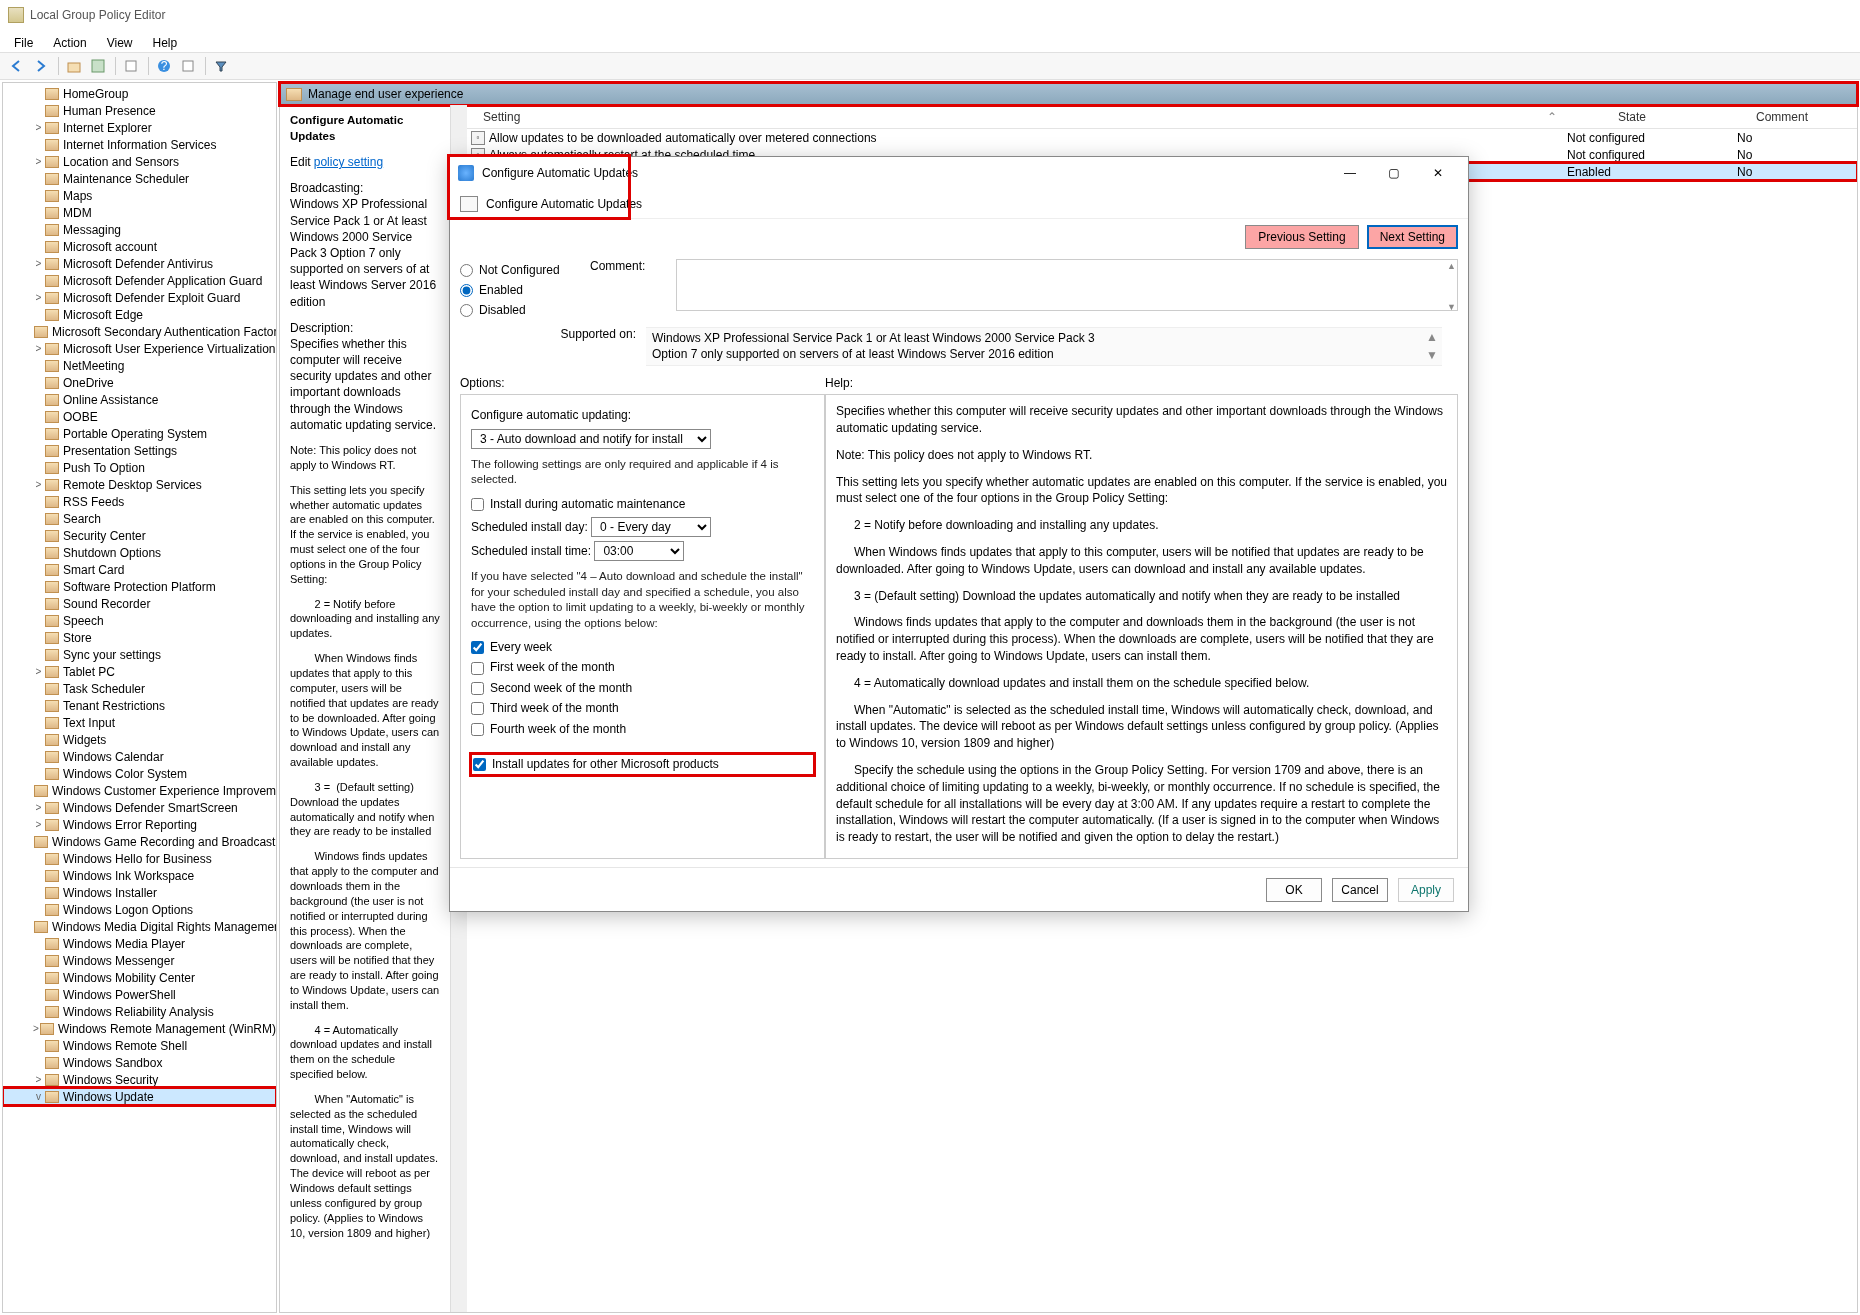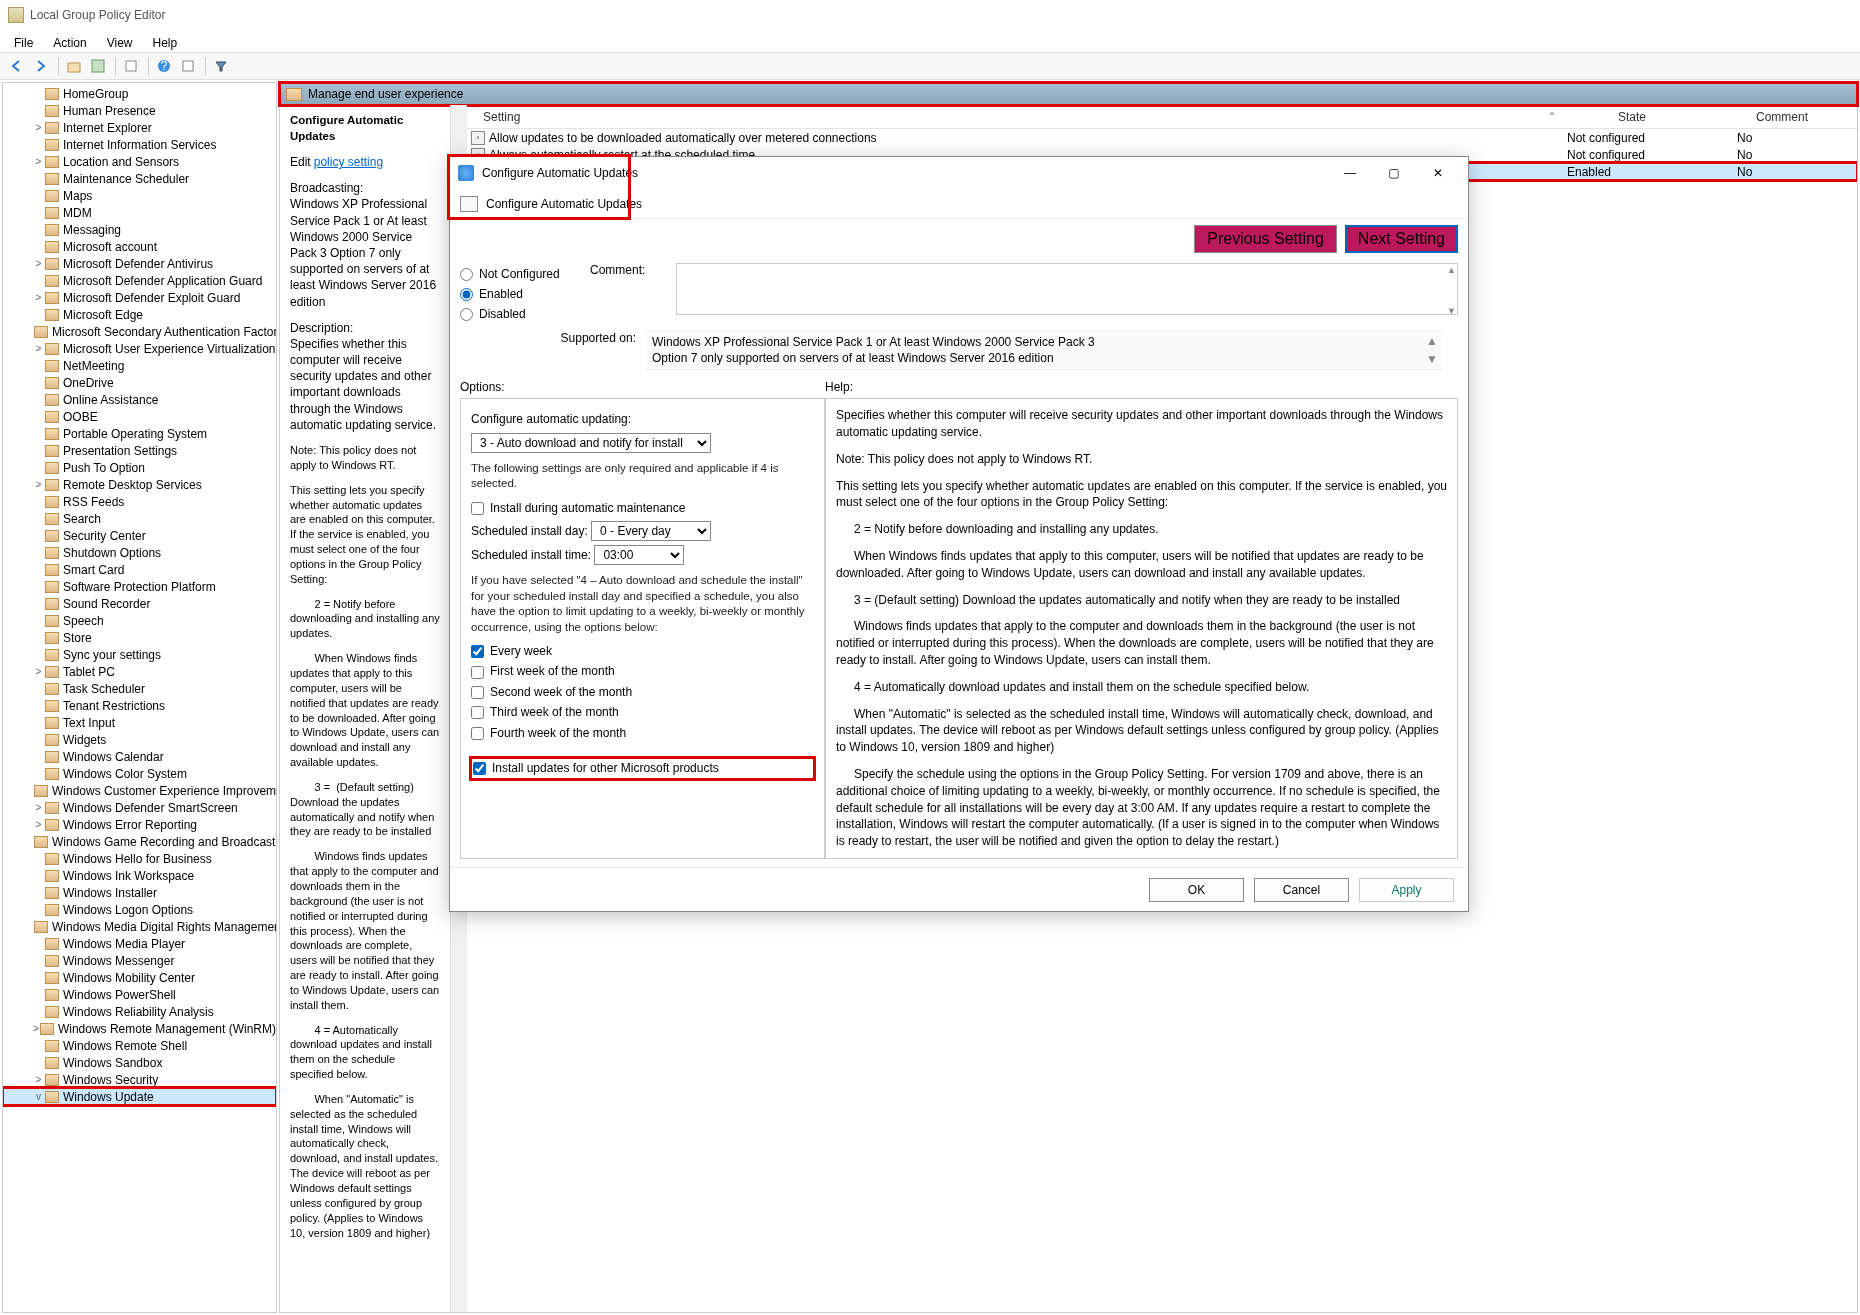--- a/index.html
+++ b/index.html
@@ -53,21 +53,21 @@
 
 
 .dlg { position: absolute; left: 449px; top: 156px; width: 1020px; height: 756px; background: #fff; border: 1px solid #888; box-shadow: 0 4px 20px rgba(0,0,0,.25); display: flex; flex-direction: column; }
 .dlg-title { height: 32px; display: flex; align-items: center; padding: 0 8px; }
 .dlg-title .di { width: 16px; height: 16px; margin-right: 8px; background: radial-gradient(#69b3ff,#2a7bd1); border-radius: 2px; }
 .dlg-title .sp { flex: 1; }
 .dlg-title .wbtn { width: 44px; height: 28px; display: flex; align-items: center; justify-content: center; cursor: pointer; }
 .dlg-sub { height: 30px; display: flex; align-items: center; padding: 0 10px; border-bottom: 1px solid #eee; }
 .dlg-sub .di2 { width: 18px; height: 16px; margin-right: 8px; border: 1px solid #888; background: #f8f8f8; }
 .dlg-nav { padding: 6px 10px 10px; display: flex; justify-content: flex-end; gap: 8px; }
-.dlg-nav button { padding: 4px 12px; border: 1px solid #8a8a8a; background: #be185d; cursor: pointer; font-size: 16px; }
+.dlg-nav button { padding: 4px 12px; border: 1px solid #8a8a8a; background: #fca5a5; cursor: pointer; font-size: 12px; }
 .dlg-nav button.primary { border-color: #0067c0; box-shadow: 0 0 0 1px #0067c0 inset; }
 
 .dlg-row1 { display: flex; padding: 0 10px 6px 10px; }
 .dlg-row1 .radios { width: 130px; display: flex; flex-direction: column; gap: 6px; padding-top: 4px; }
 .dlg-row1 .radios label { display: flex; align-items: center; gap: 6px; cursor: pointer; }
 .dlg-row1 .comment-area { flex: 1; }
 .dlg-row1 .comment-area .lbl { display: inline-block; width: 86px; vertical-align: top; }
 .dlg-row1 textarea { width: calc(100% - 0px); height: 52px; resize: none; border: 1px solid #ccc; font-family: inherit; font-size: 12px; padding: 2px; background: #fff; }
 .dlg-row2 { display: flex; padding: 4px 26px; }
 .dlg-row2 .lbl { width: 170px; text-align: right; padding-right: 10px; }
@@ -80,21 +80,21 @@
 .opt-pane { width: 365px; border: 1px solid #ccc; padding: 8px 10px; overflow-y: auto; font-size: 12px; line-height: 1.45; }
 .opt-pane label.cb { display: flex; align-items: center; gap: 6px; margin: 3px 0; }
 .opt-pane select { border: 1px solid #888; padding: 1px 4px; font-size: 12px; background: #fff; }
 .opt-pane .grp { margin: 4px 0; }
 .opt-pane .subtext { font-size: 11.5px; color: #222; margin: 8px 0; line-height: 1.35; }
 .help-pane { flex: 1; border: 1px solid #ccc; padding: 8px 10px; overflow-y: auto; font-size: 12px; line-height: 1.4; }
 .help-pane p { margin-bottom: 10px; }
 .help-pane .ind { text-indent: 18px; }
 
 .dlg-foot { height: 44px; border-top: 1px solid #e6e6e6; display: flex; align-items: center; justify-content: flex-end; gap: 10px; padding: 0 14px; }
-.dlg-foot button { width: 95px; height: 24px; border: 1px solid #8a8a8a; background: #fdfdfd; cursor: pointer; }
+.dlg-foot button { width: 56px; height: 24px; border: 1px solid #8a8a8a; background: #fdfdfd; cursor: pointer; }
 .dlg-foot button:disabled { color: #0f766e; border-color: #ccc; cursor: default; }
 
 input[type=checkbox], input[type=radio] { accent-color: #0067c0; }
 </style>
 </head>
 <body>
 
 <div class="titlebar">
   <div class="app-icon"></div>
   <div class="title">Local Group Policy Editor</div>

